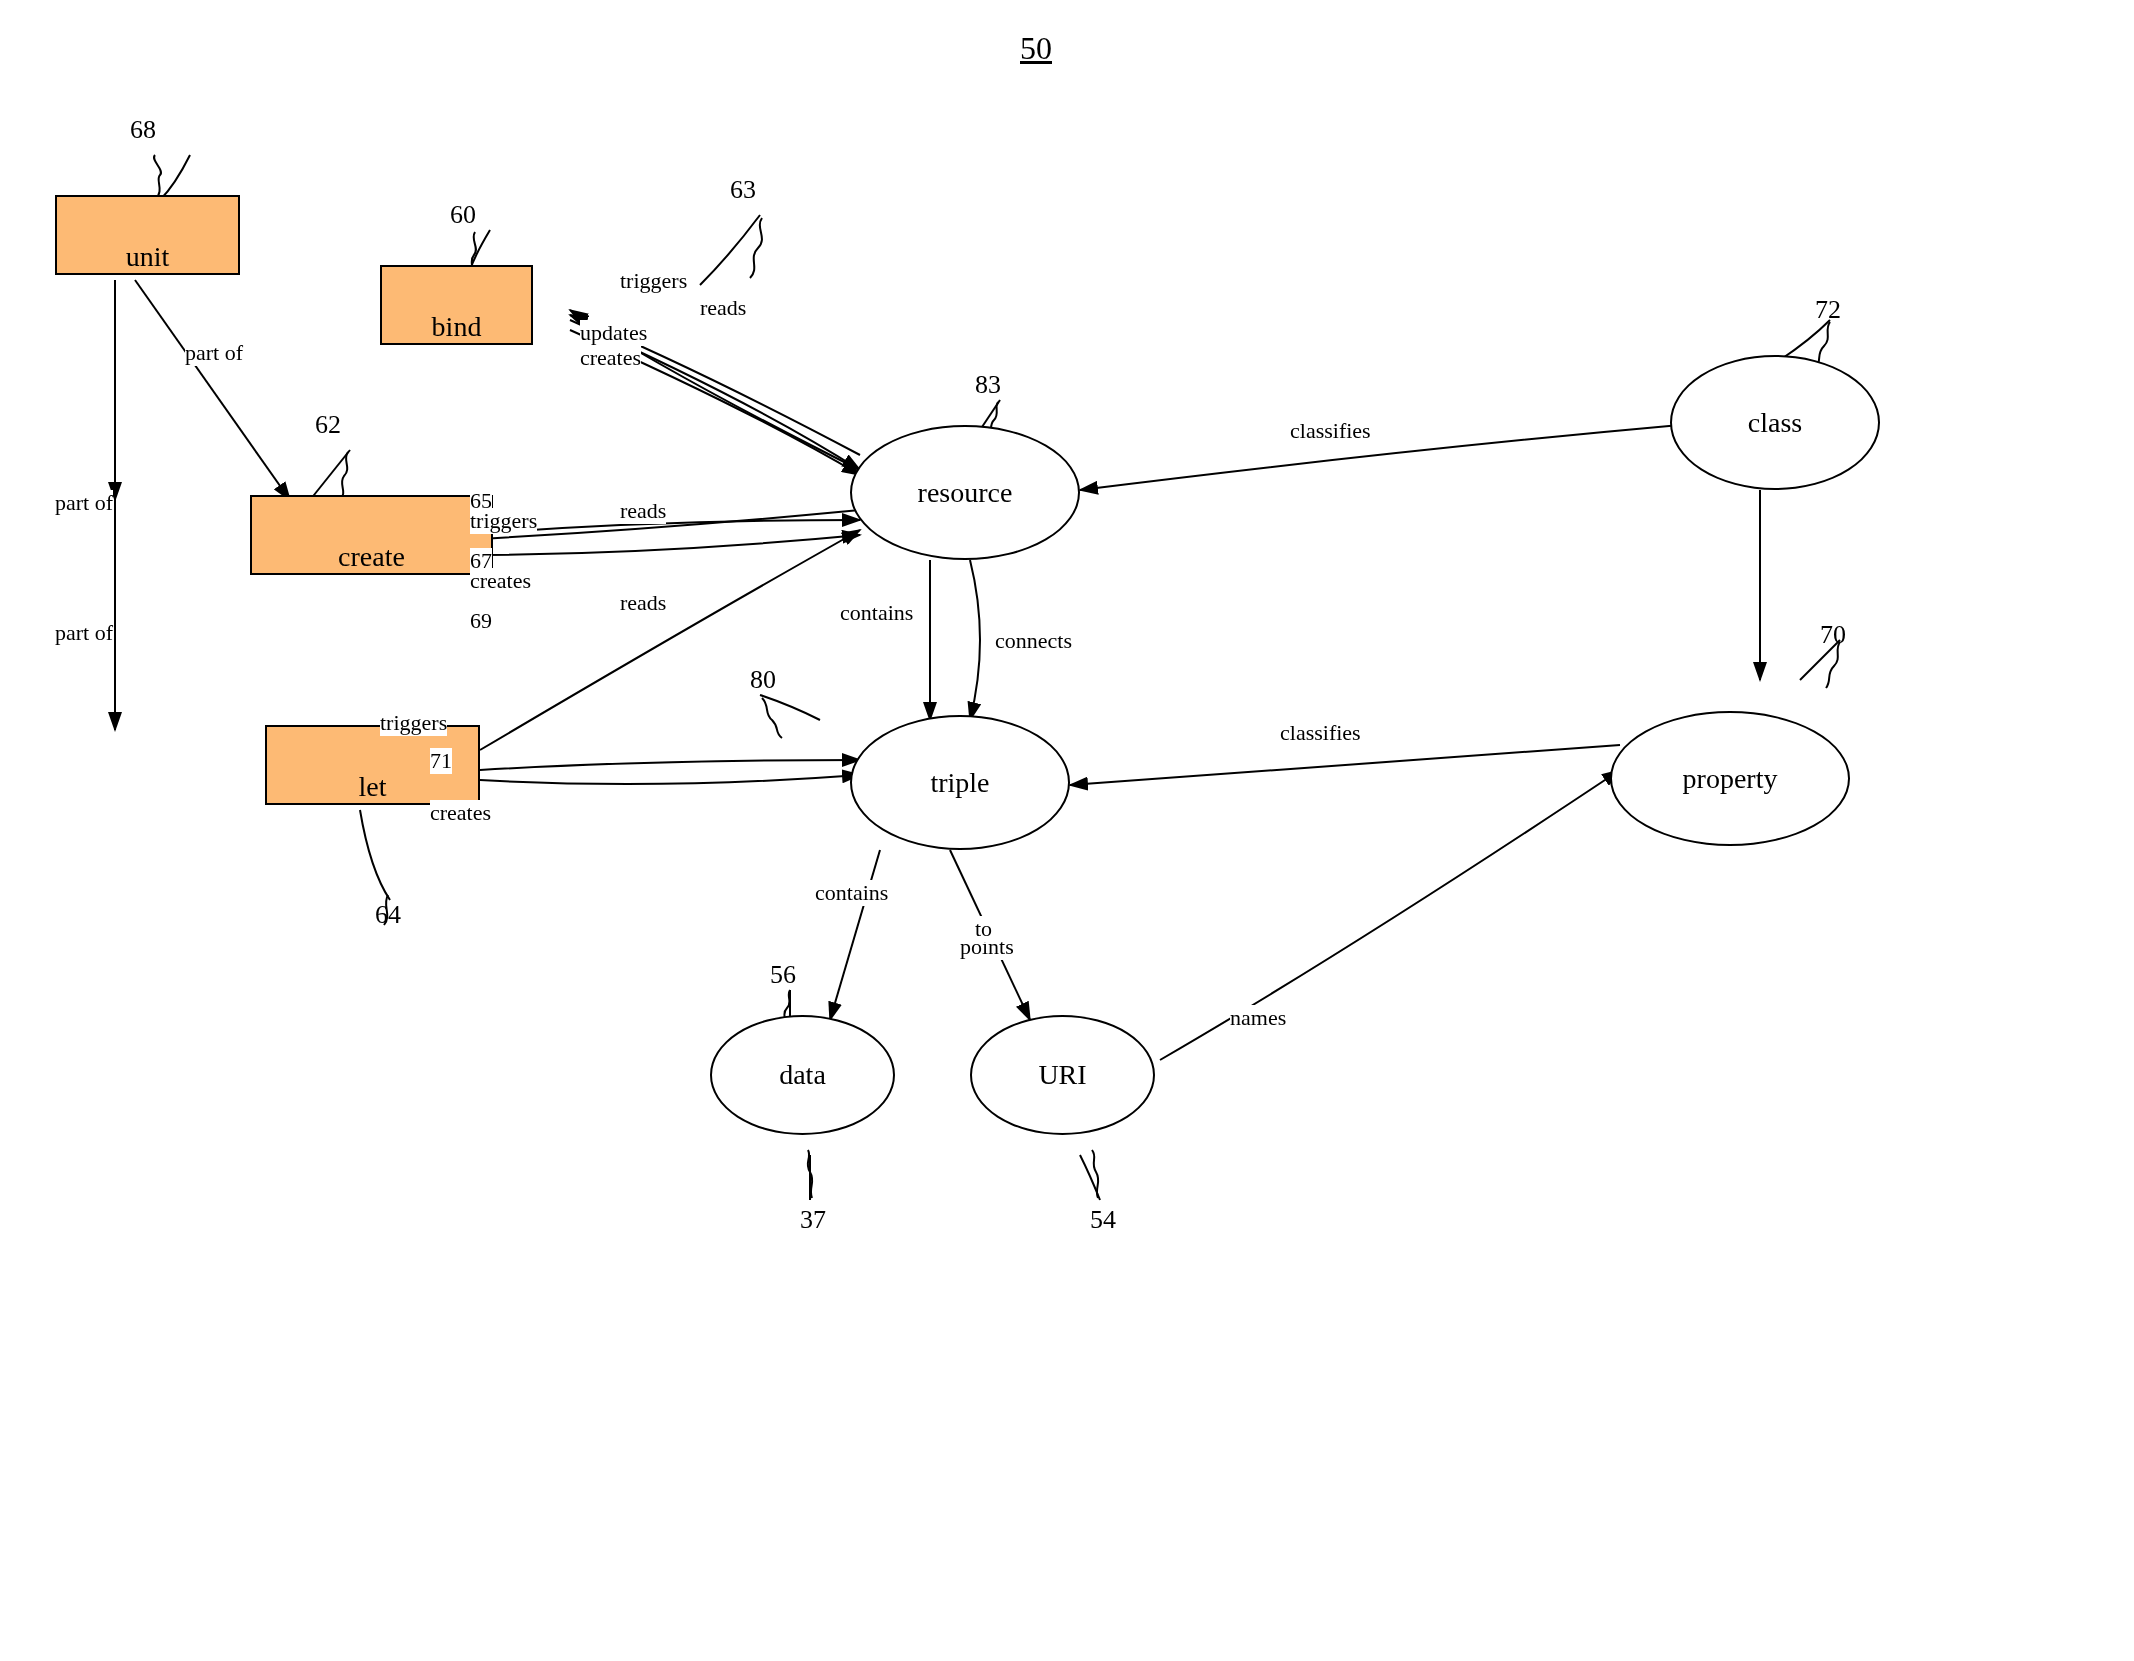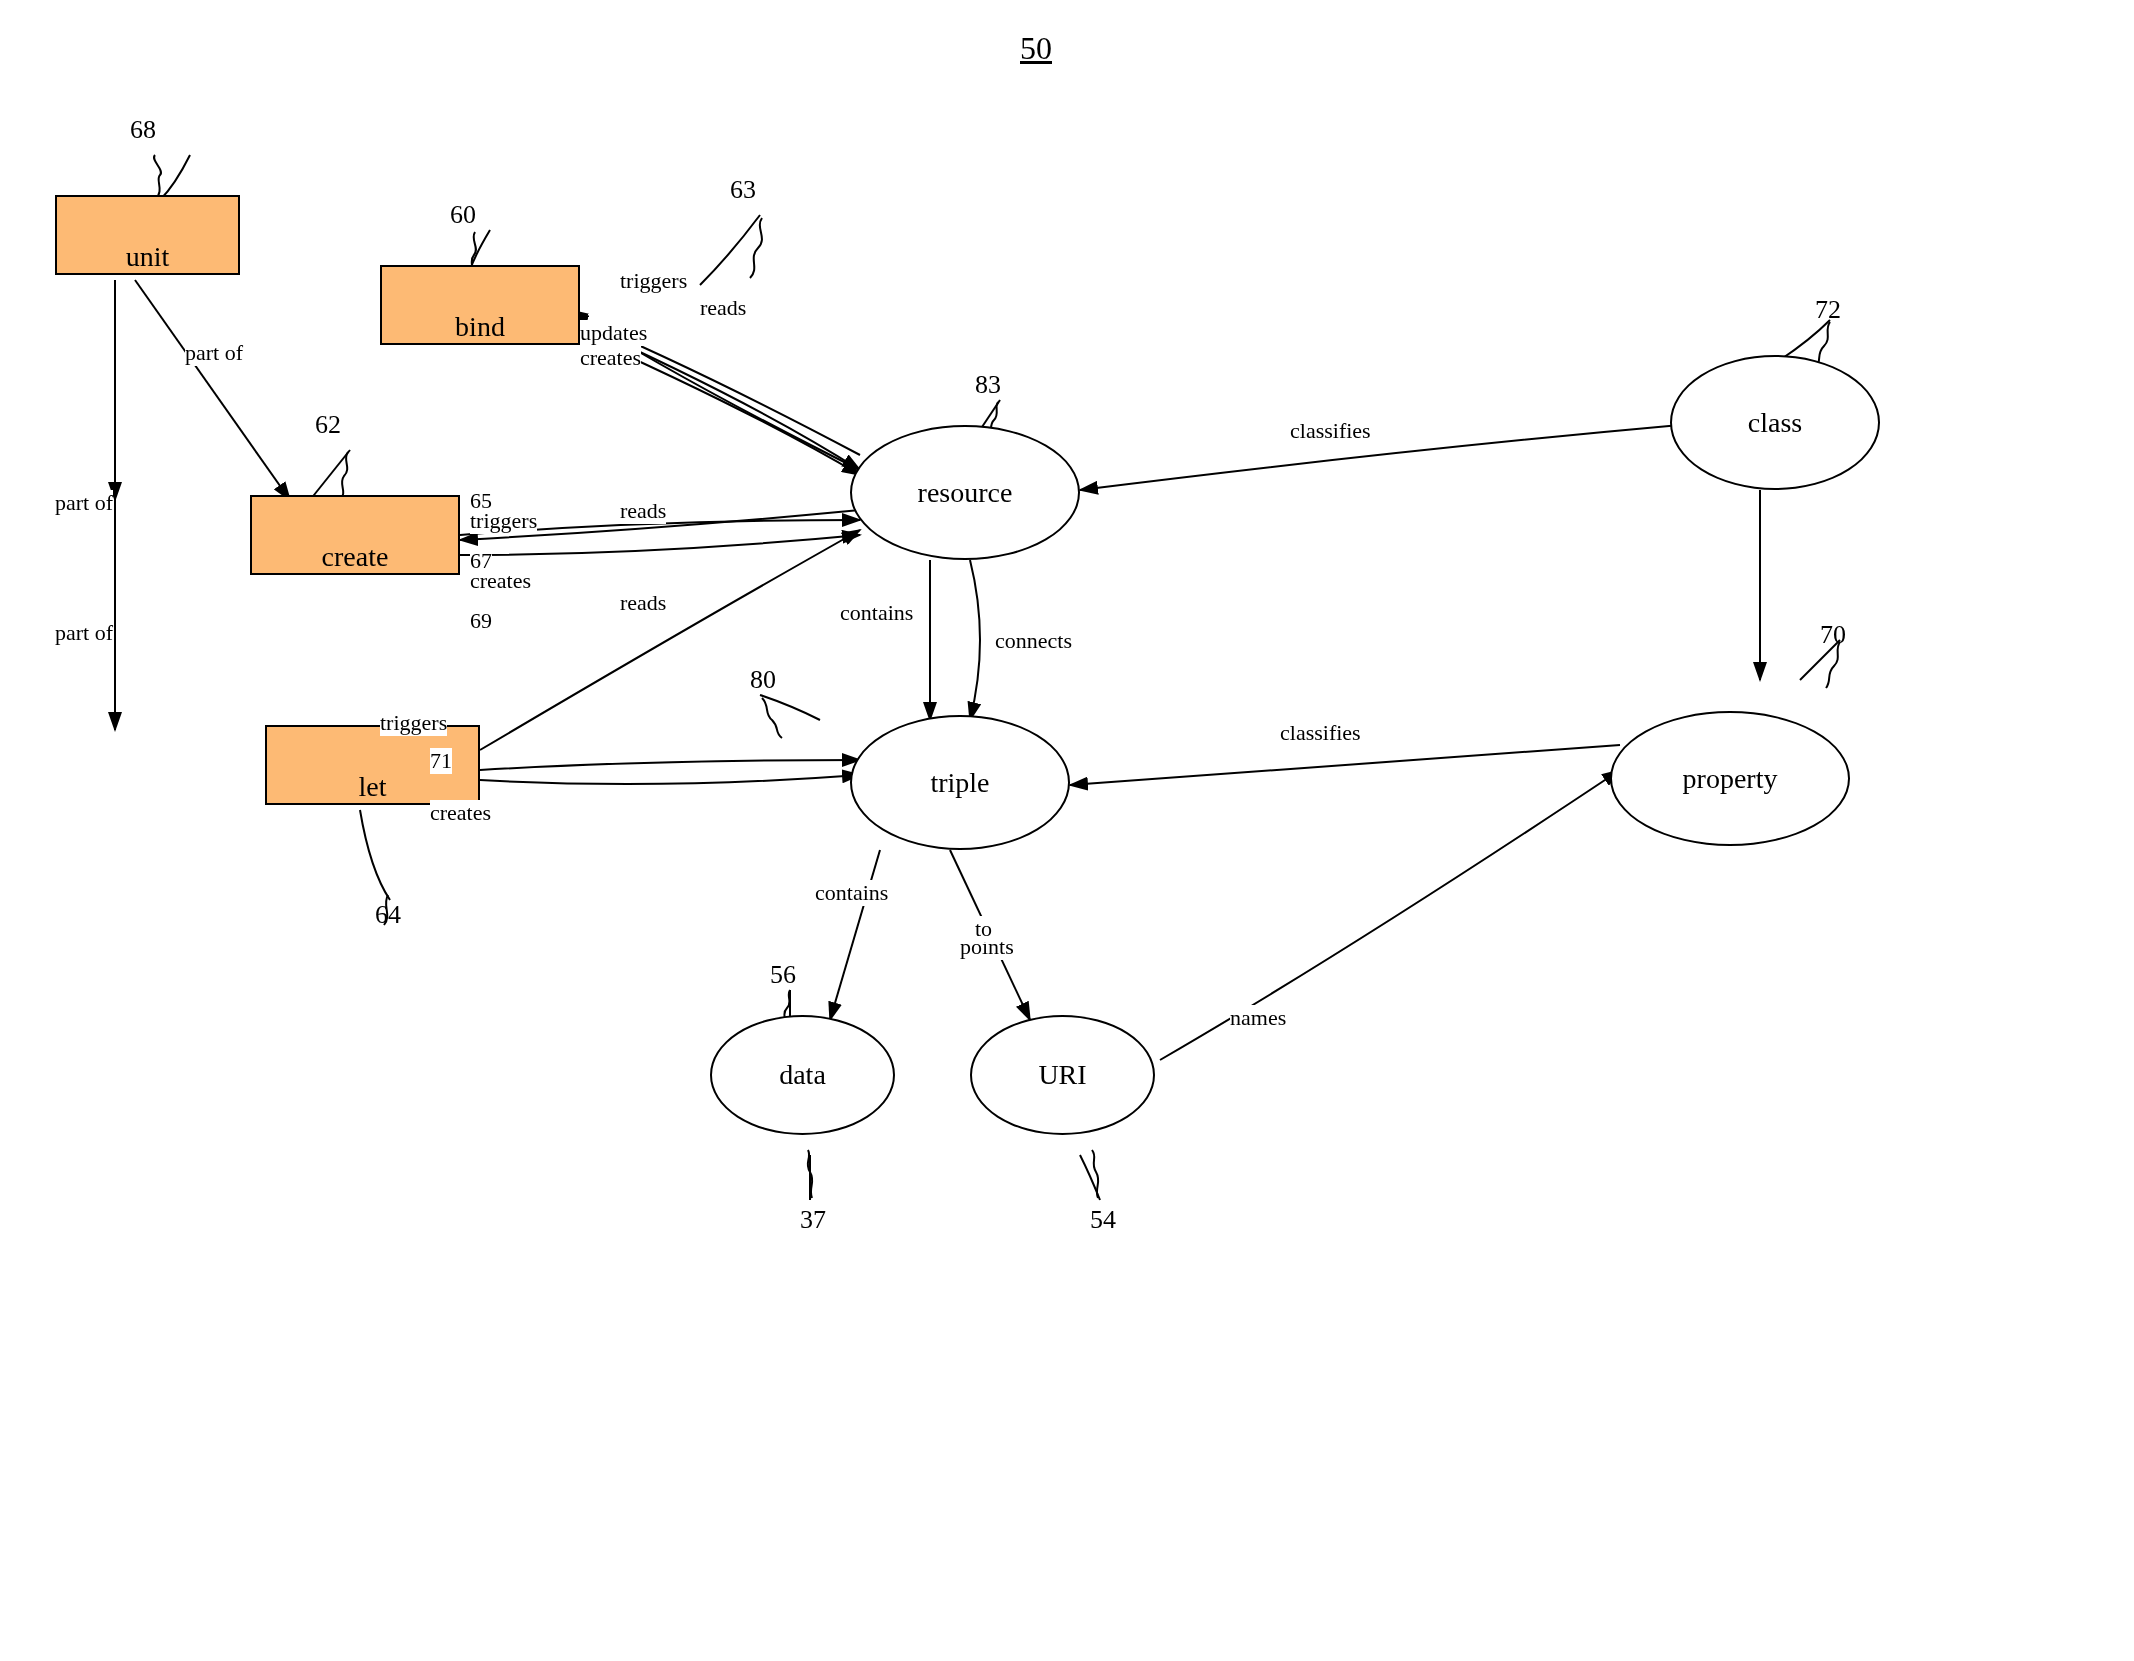--- a/index.html
+++ b/index.html
@@ -166,25 +166,25 @@
 
     <path d="M 790 990 C 786 996, 793 1002, 787 1008 C 781 1014, 788 1018, 782 1024" stroke="#000" stroke-width="2" fill="none"></path>
 
     <path d="M 762 698 C 770 706, 764 714, 772 720 C 780 728, 774 732, 782 738" stroke="#000" stroke-width="2" fill="none"></path>
   </svg>
 
   <div class="node-rect" style="left: 55px; top: 195px; width: 185px; height: 80px;">
     <span>unit</span>
   </div>
 
-  <div class="node-rect" style="left: 380px; top: 265px; width: 200px; height: 80px;">
+  <div class="node-rect" style="left: 380px; top: 265px; width: 153px; height: 80px;">
     <span>bind</span>
   </div>
 
-  <div class="node-rect" style="left: 250px; top: 495px; width: 210px; height: 80px;">
+  <div class="node-rect" style="left: 250px; top: 495px; width: 243px; height: 80px;">
     <span>create</span>
   </div>
 
   <div class="node-rect" style="left: 265px; top: 725px; width: 215px; height: 80px;">
     <span>let</span>
   </div>
 
   <div class="node-ellipse" style="left: 850px; top: 425px; width: 230px; height: 135px;">
     <span>resource</span>
   </div>

